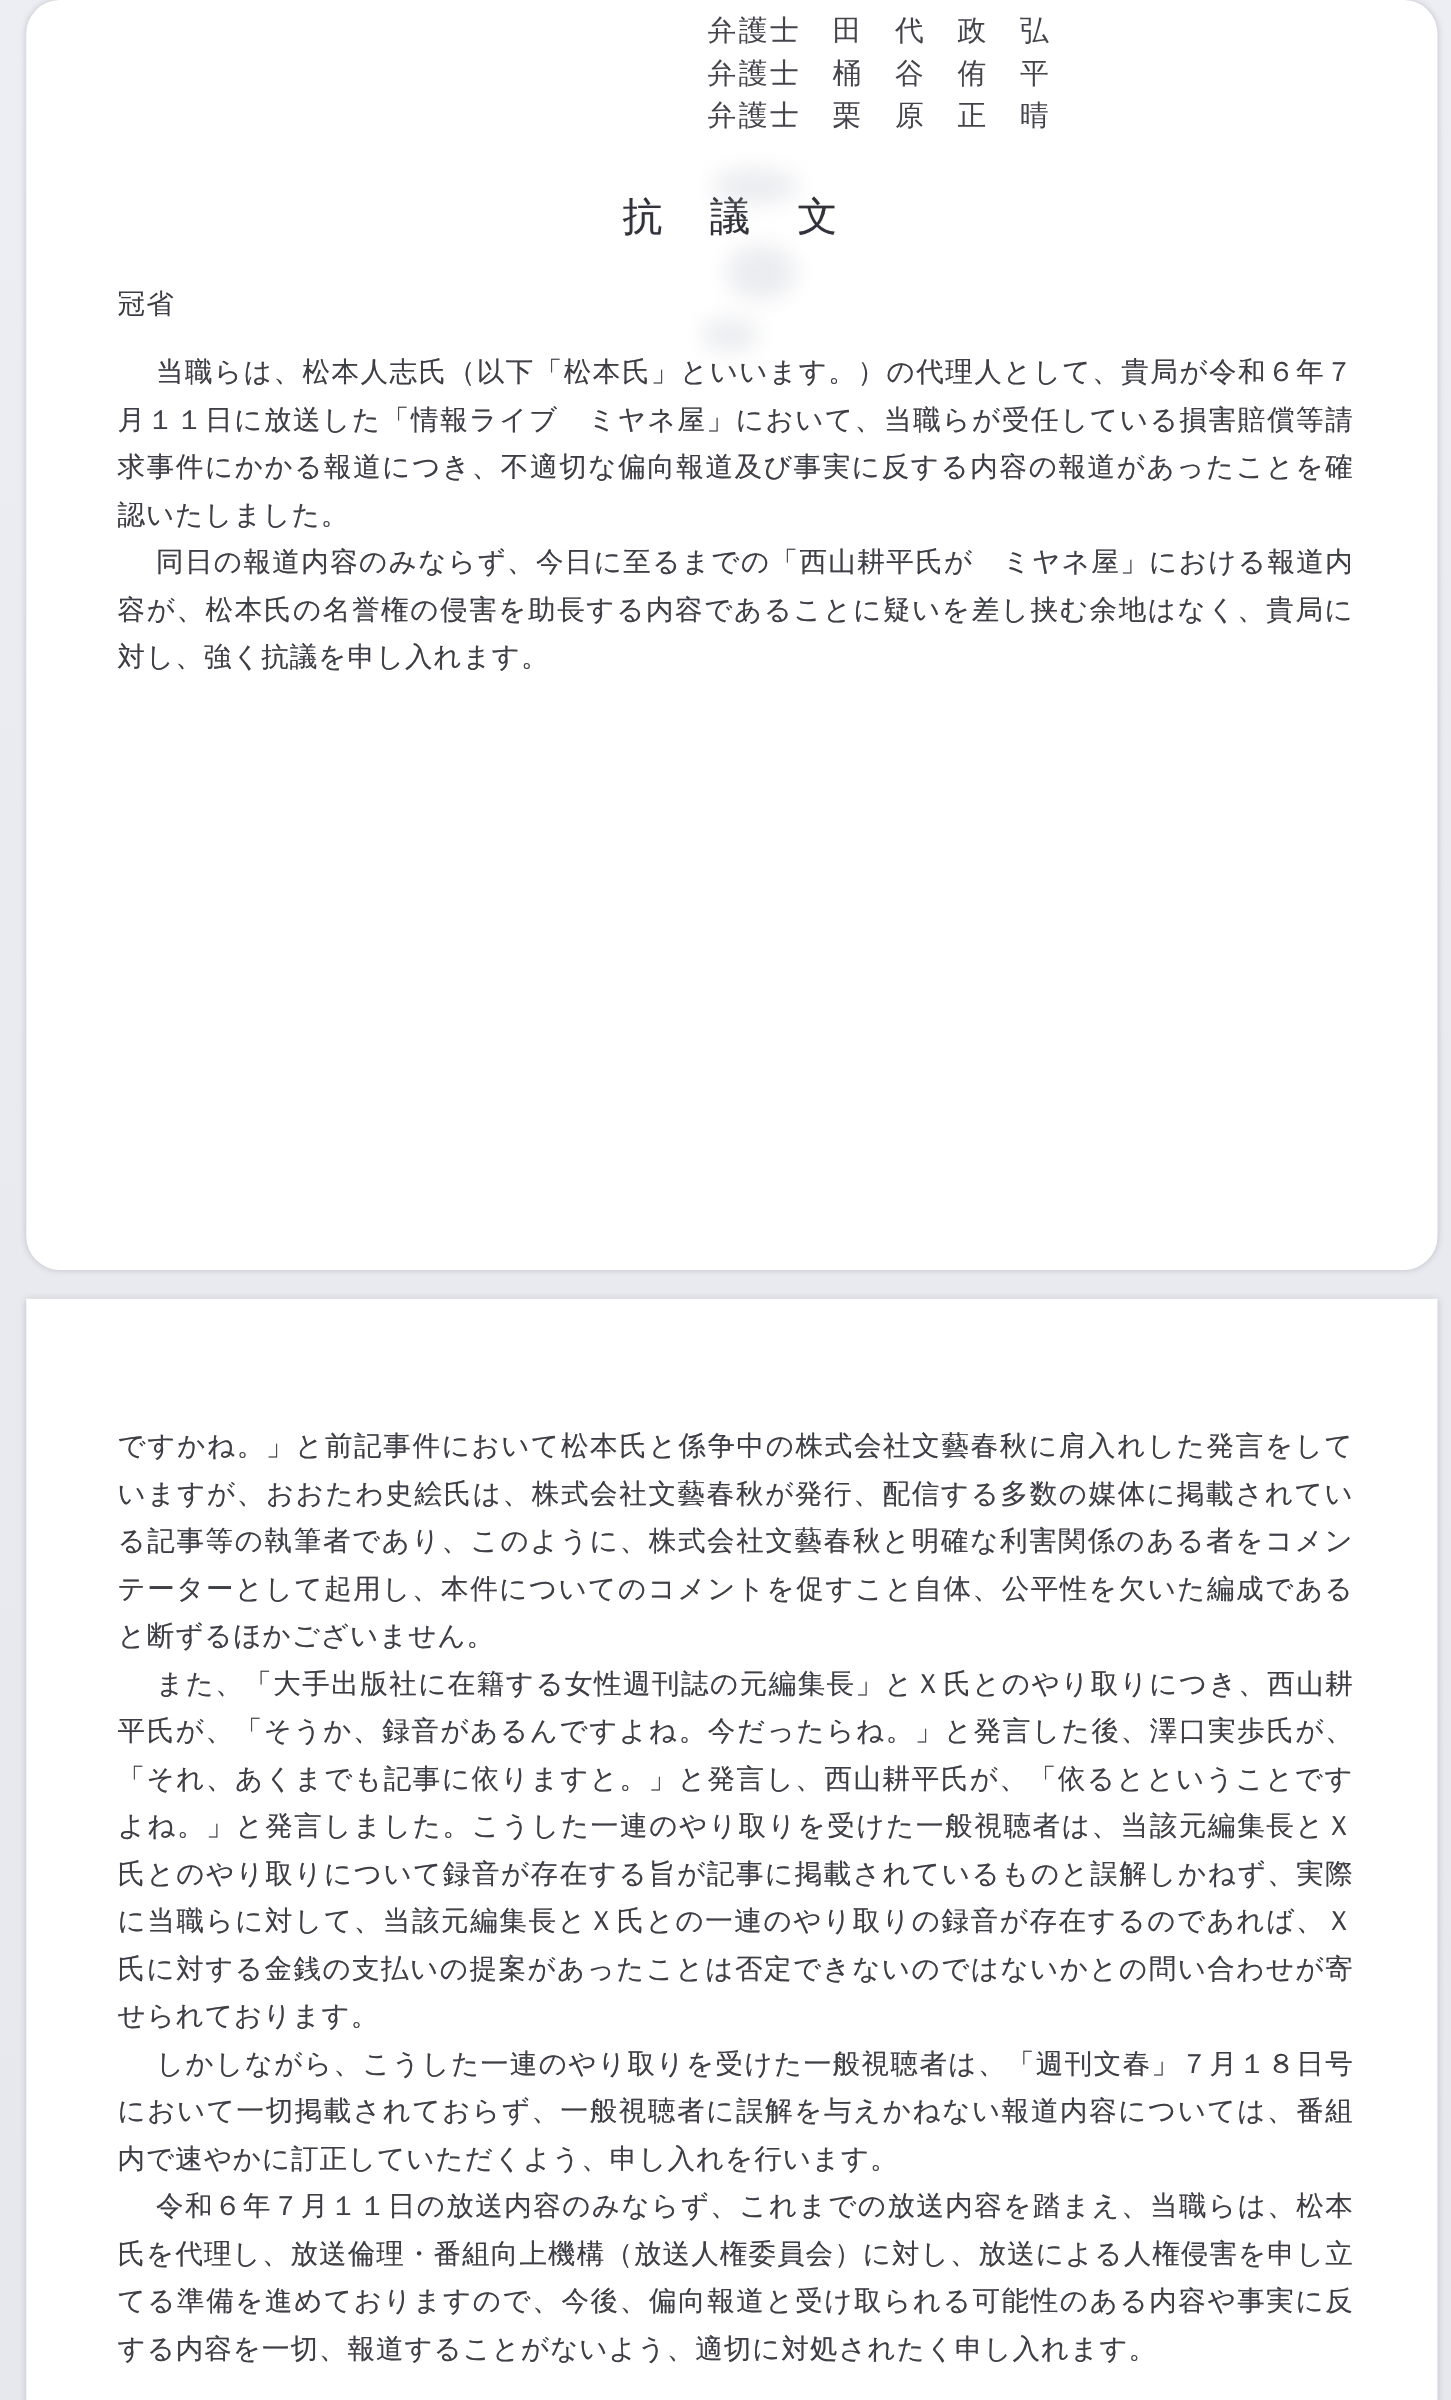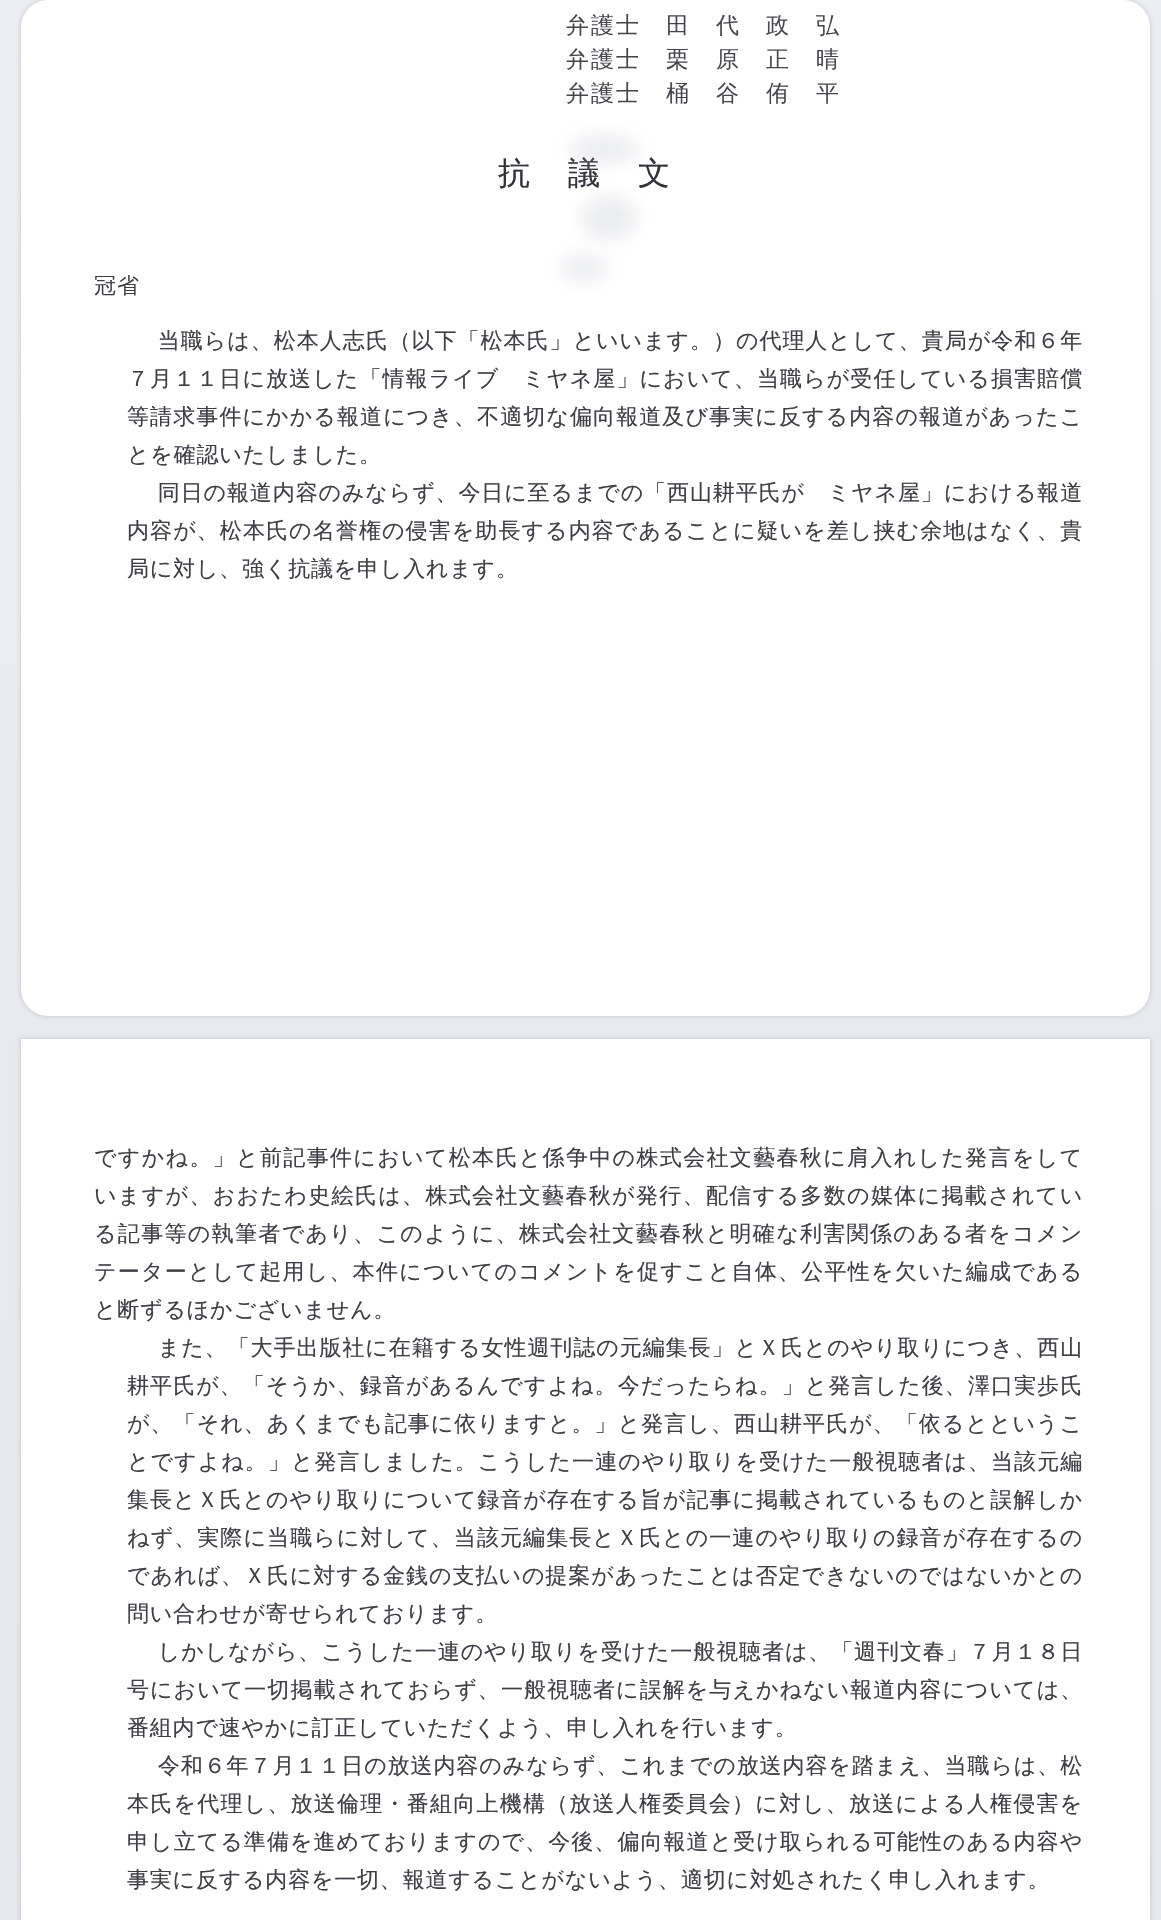--- a/index.html
+++ b/index.html
@@ -38,38 +38,38 @@
   }
   .doc-title {
     margin-top: 42px;
     text-align: center;
     font-size: 32px;
     letter-spacing: 3px;
     color: #32323a;
     text-shadow: 0 0 0.6px rgba(60,60,72,0.55);
   }
   .salutation {
-    margin-top: 70px;
+    margin-top: 28px;
     padding-left: 73px;
     font-size: 22px;
     line-height: 40px;
     letter-spacing: 1px;
   }
   .body-text {
     margin-top: 16px;
     padding: 0 67px 0 73px;
     font-size: 22px;
     line-height: 38px;
     letter-spacing: 0.8px;
     text-align: justify;
     color: #3e3e46;
     text-shadow: 0 0 0.5px rgba(62,62,72,0.45);
   }
   .body-text p { margin: 0; }
-  .body-text p.indent { text-indent: 1.4em; margin-left: 33px; }
+  .body-text p.indent { text-indent: 1.4em; }
   .page-2 .body-text { margin-top: 0; padding-top: 100px; }
   .closing {
     margin-top: 14px;
     padding: 0 67px 0 73px;
     font-size: 22px;
     line-height: 38px;
     letter-spacing: 1px;
     text-align: right;
     color: #3e3e46;
   }
@@ -89,22 +89,22 @@
 
 <div class="canvas">
 
   <div class="page page-1">
     <div class="smudge smudge-1"></div>
     <div class="smudge smudge-2"></div>
     <div class="smudge smudge-3"></div>
 
     <div class="signatories">
       <div>弁護士　田　代　政　弘</div>
+      <div>弁護士　桶　谷　侑　平</div>
       <div>弁護士　栗　原　正　晴</div>
-      <div>弁護士　桶　谷　侑　平</div>
     </div>
 
     <div class="doc-title">抗　議　文</div>
 
     <div class="salutation">冠省</div>
 
     <div class="body-text">
       <p class="indent">当職らは、松本人志氏（以下「松本氏」といいます。）の代理人として、貴局が令和６年７月１１日に放送した「情報ライブ　ミヤネ屋」において、当職らが受任している損害賠償等請求事件にかかる報道につき、不適切な偏向報道及び事実に反する内容の報道があったことを確認いたしました。</p>
       <p class="indent">同日の報道内容のみならず、今日に至るまでの「西山耕平氏が　ミヤネ屋」における報道内容が、松本氏の名誉権の侵害を助長する内容であることに疑いを差し挟む余地はなく、貴局に対し、強く抗議を申し入れます。</p>
     </div>

